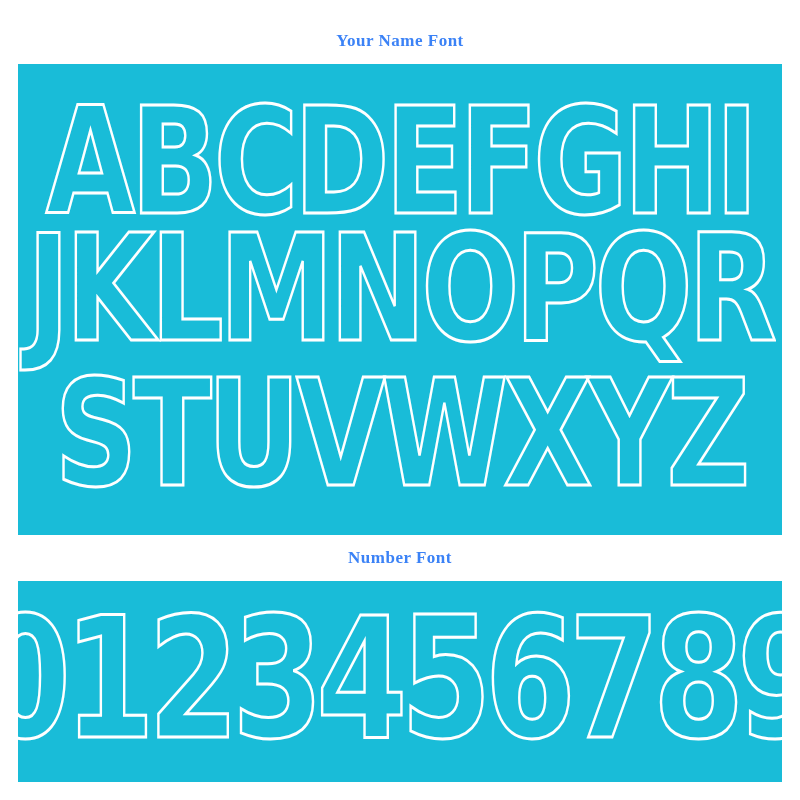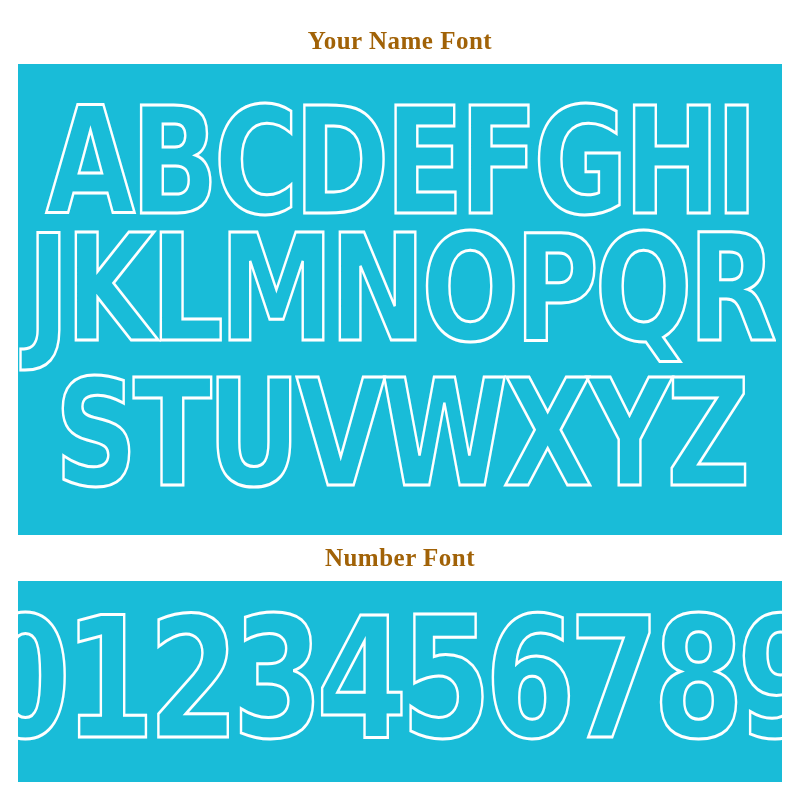--- a/index.html
+++ b/index.html
@@ -31,23 +31,23 @@
     display: flex;
     align-items: center;
     justify-content: center;
   }
   .label-bar.name-bar { top: 18px; }
   .label-bar.number-bar { top: 535px; border-radius: 15px; }
 
   .label-text {
     font-family: "Liberation Serif", serif;
     font-weight: bold;
-    font-size: 25px;
+    font-size: 17px;
     letter-spacing: 0.5px;
-    color: #a16207;
+    color: #3b82f6;
     white-space: nowrap;
   }
 
   
   .panel {
     position: absolute;
     left: 18px;
     width: 764px;
     background: #19bcd8;
   }

